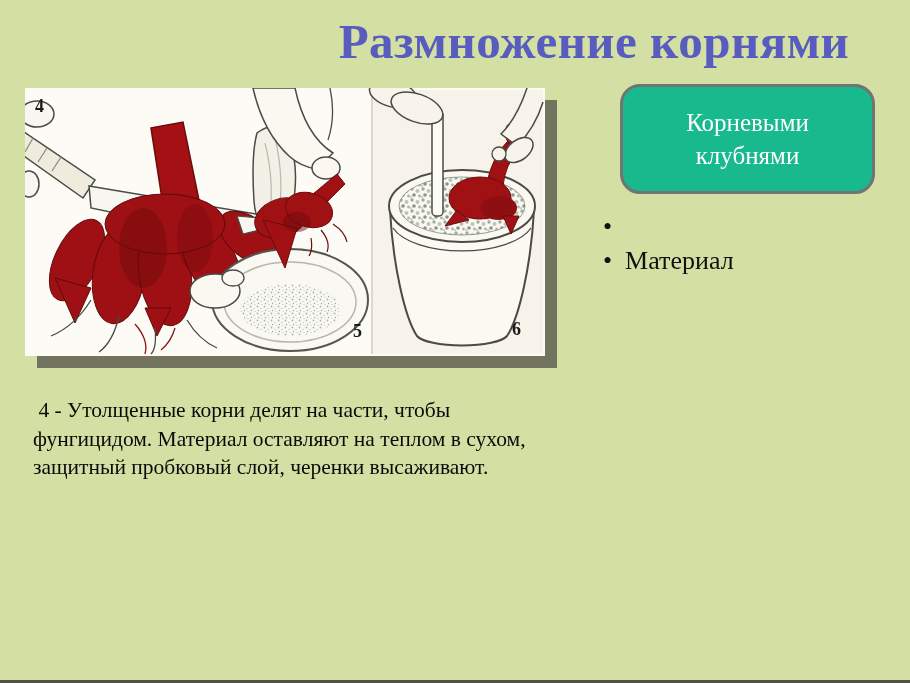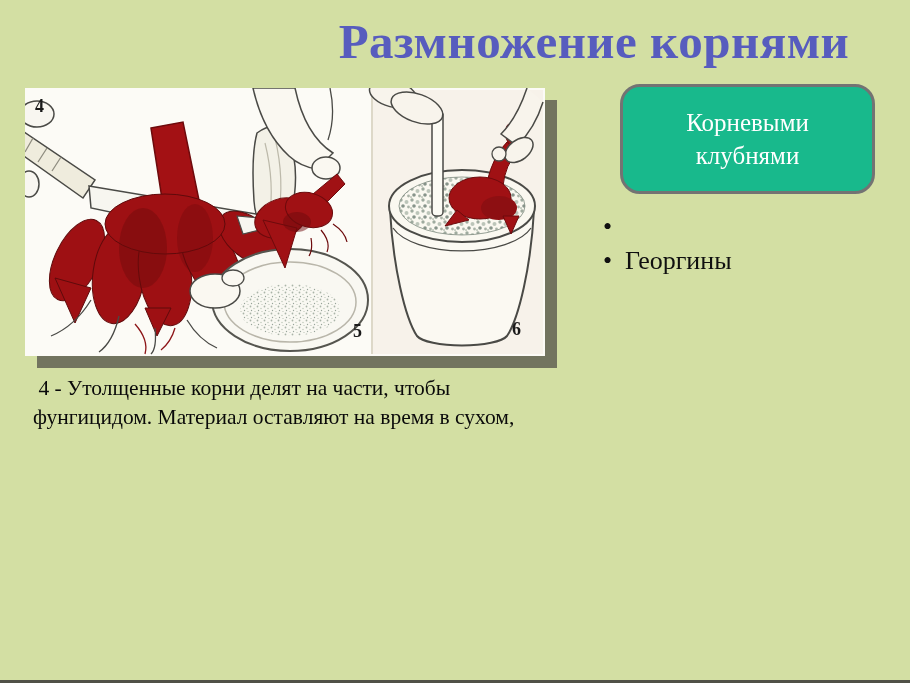--- a/index.html
+++ b/index.html
@@ -46,21 +46,21 @@
   }
   ul.plant-list li {
     font-size: 26px; line-height: 34px; color: #101010;
     display: flex; align-items: center;
   }
   ul.plant-list li .bullet-dot {
     font-size: 26px; margin-right: 13px; line-height: 34px;
   }
 
   .body-text {
-    position: absolute; left: 33px; top: 374px; width: 560px;
+    position: absolute; left: 33px; top: 396px; width: 560px;
     font-size: 21.5px; line-height: 28.5px; color: #0a0a0a;
   }
   .body-text .line { white-space: pre; }
 
   .bottom-strip {
     position: absolute; left: 0; bottom: 0; width: 910px; height: 3px;
     background: #505147;
   }
 
   text.step-label {
@@ -211,24 +211,25 @@
   <div class="method-badge">
     <div class="badge-label">Корневыми клубнями</div>
   </div>
 
   <ul class="plant-list">
     <li>
       <span class="bullet-dot">•</span>
     </li>
     <li>
       <span class="bullet-dot">•</span>
-      <span>Георгины</span>
+      <span>Материал</span>
     </li>
   </ul>
 
   <div class="body-text">
     <div class="line"> 4 - Утолщенные корни делят на части, чтобы</div>
-    <div class="line">фунгицидом. Материал оставляют на время в сухом,</div>
+    <div class="line">фунгицидом. Материал оставляют на теплом в сухом,</div>
+    <div class="line">защитный пробковый слой, черенки высаживают.</div>
   </div>
 
   <div class="bottom-strip"></div>
 
 </div>
 
 </body></html>

